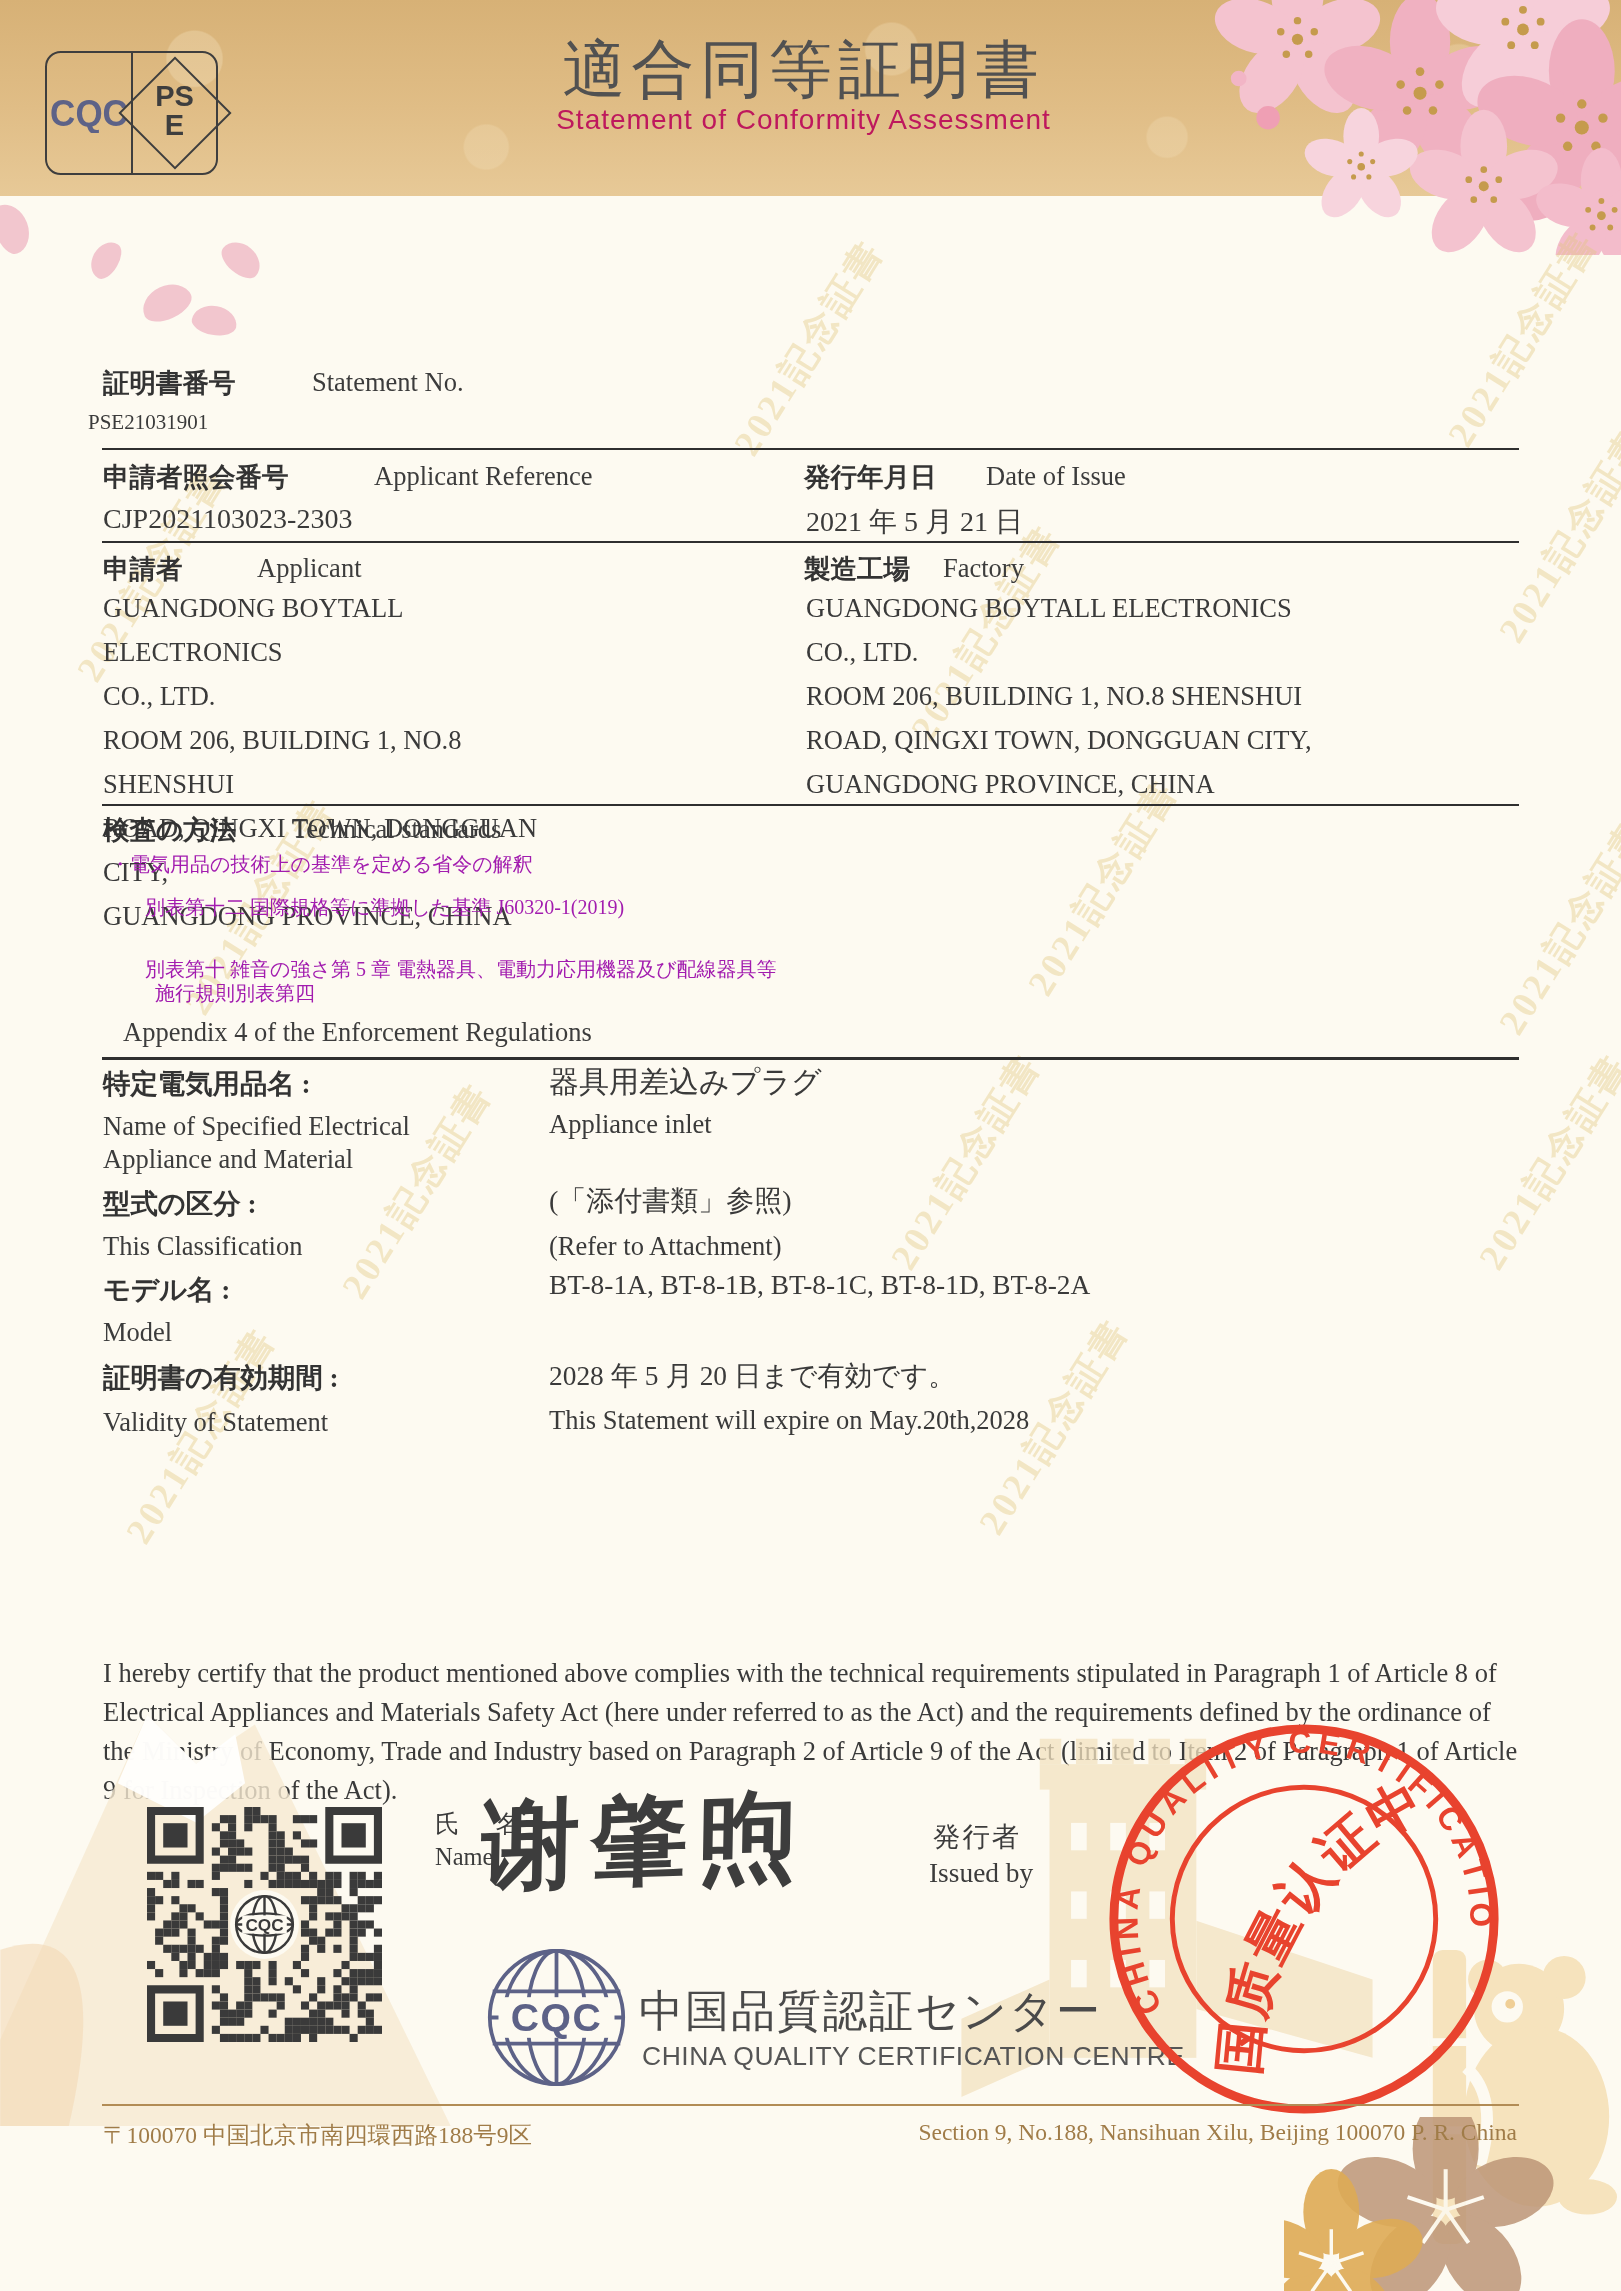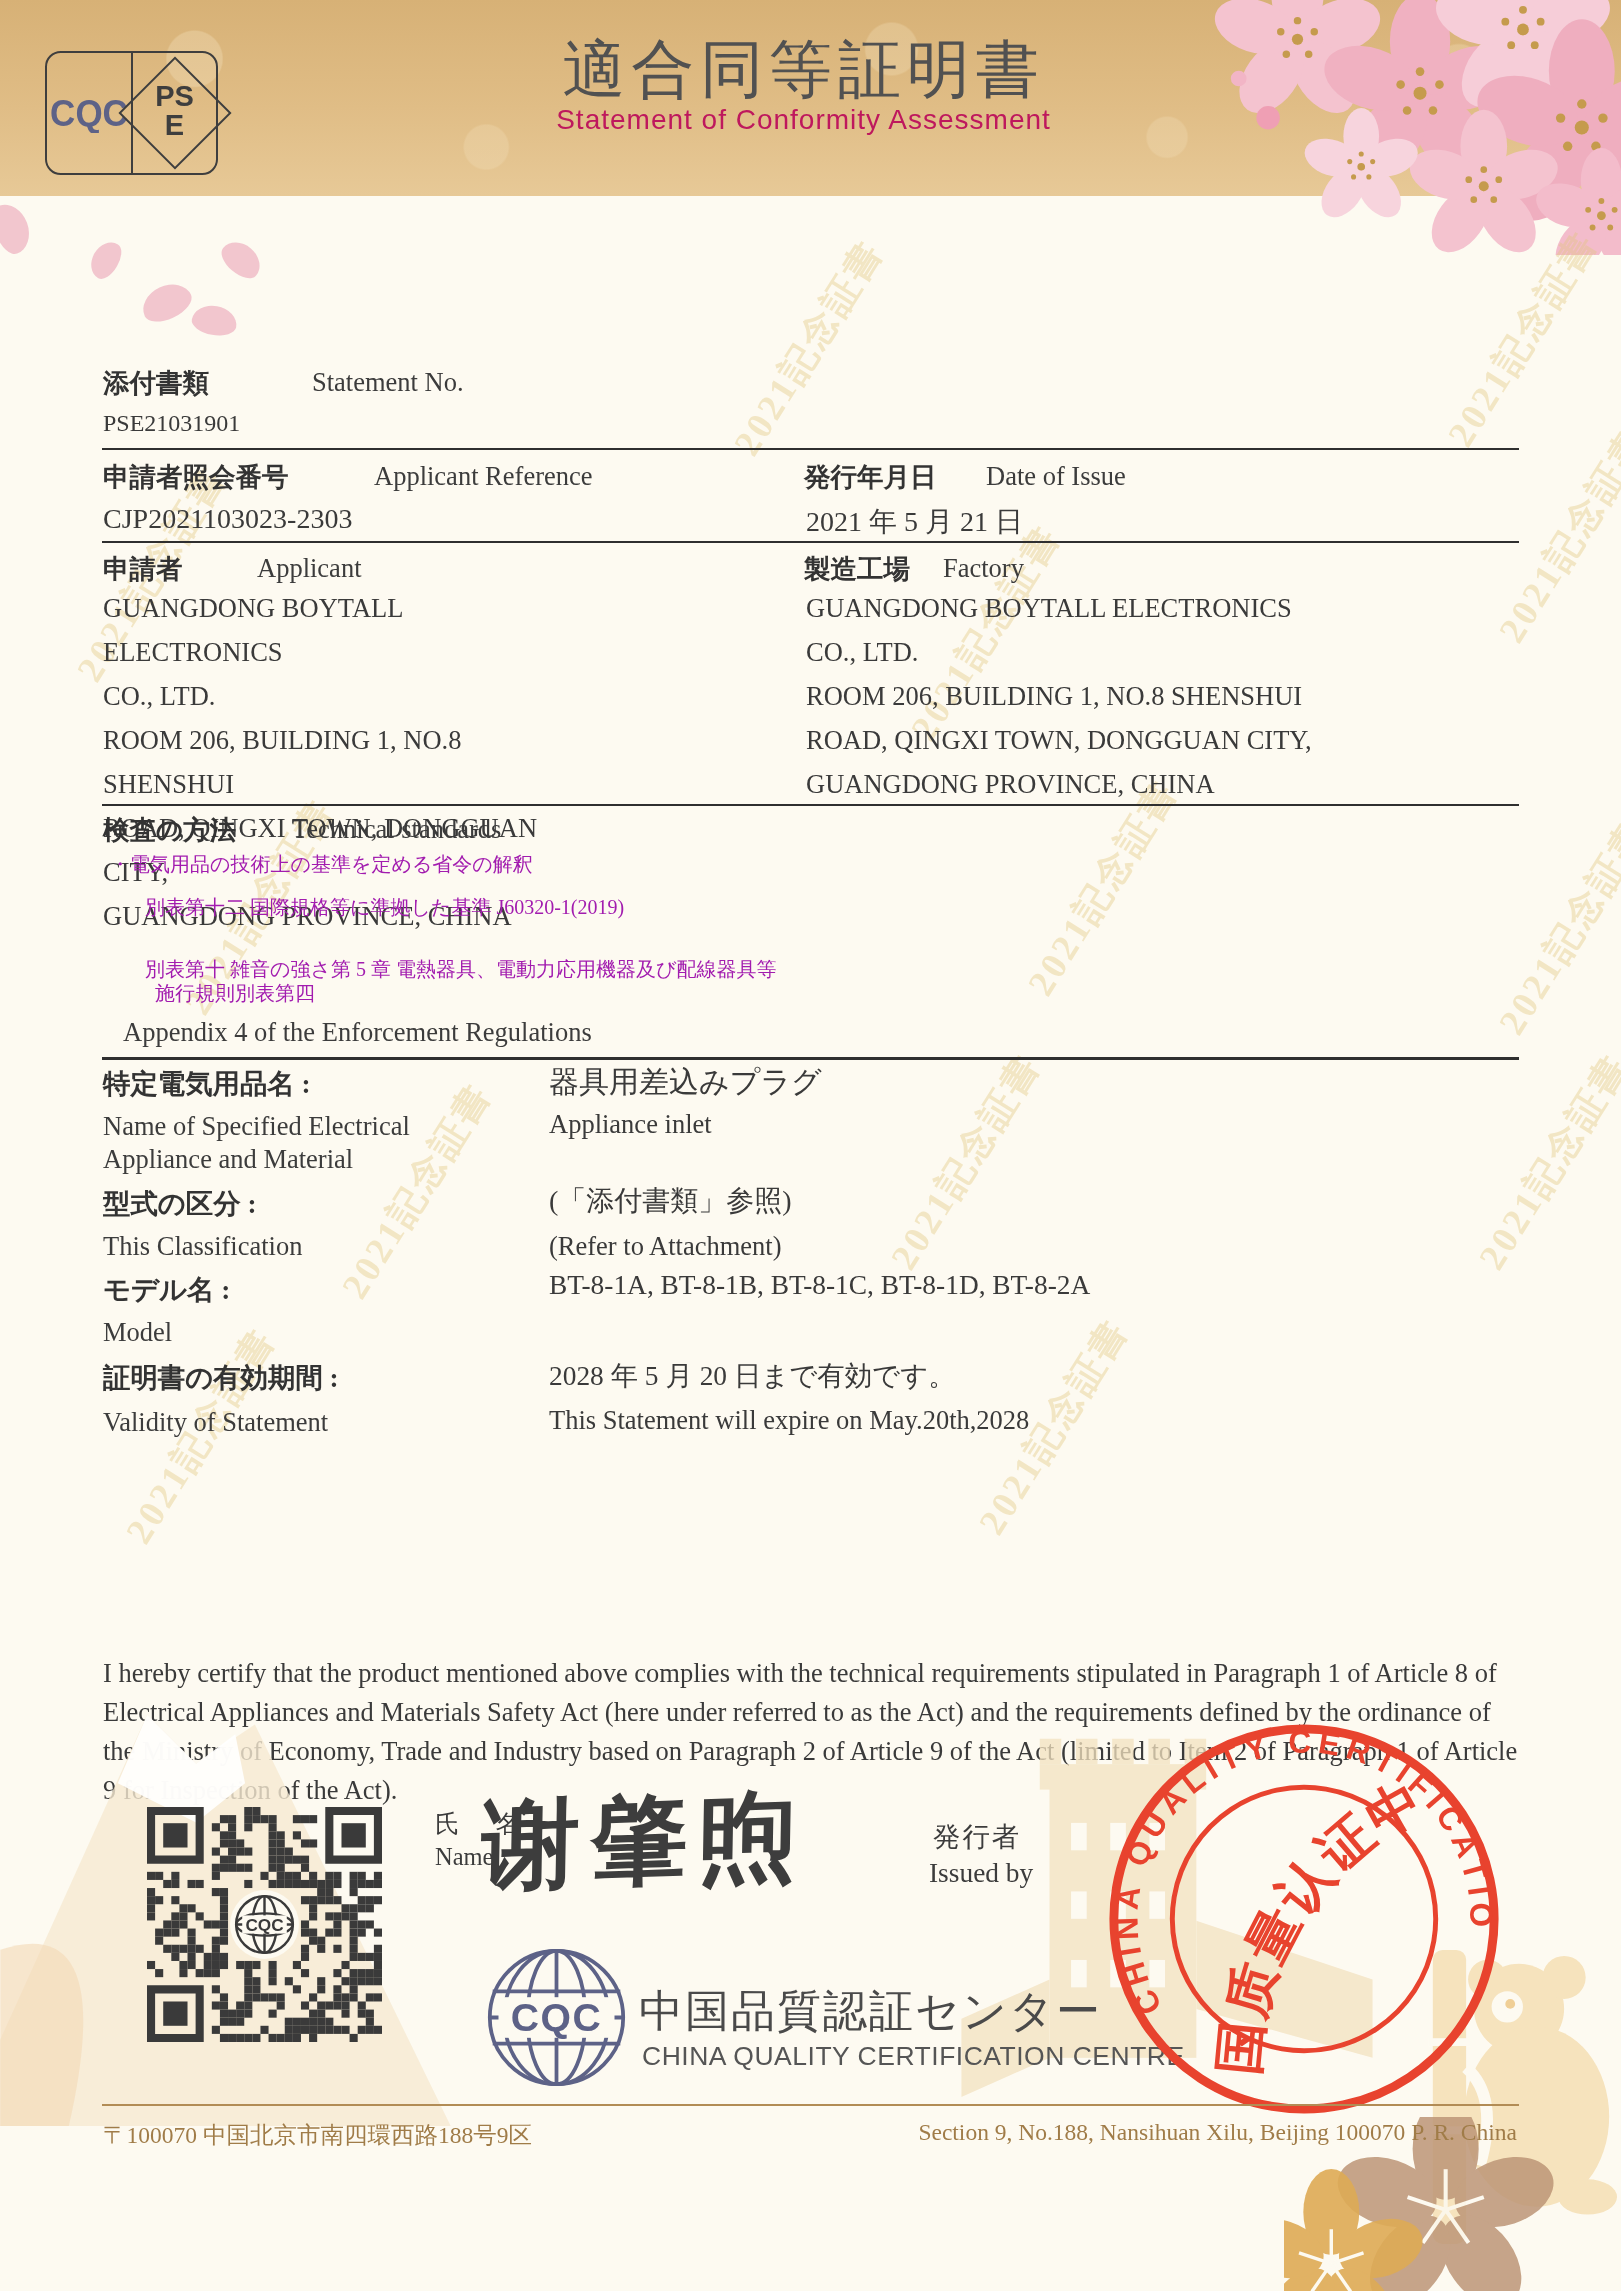--- a/index.html
+++ b/index.html
@@ -139,23 +139,23 @@
   <div class="wm" style="left:863px;top:608px;">2021記念証書</div>
   <div class="wm" style="left:137px;top:882px;">2021記念証書</div>
   <div class="wm" style="left:980px;top:863px;">2021記念証書</div>
   <div class="wm" style="left:1451px;top:902px;">2021記念証書</div>
   <div class="wm" style="left:294px;top:1166px;">2021記念証書</div>
   <div class="wm" style="left:843px;top:1137px;">2021記念証書</div>
   <div class="wm" style="left:1431px;top:1137px;">2021記念証書</div>
   <div class="wm" style="left:78px;top:1411px;">2021記念証書</div>
   <div class="wm" style="left:931px;top:1402px;">2021記念証書</div>
 
-  <span class="jp-label" style="left:103px;top:365px;">添付書類</span>
+  <span class="jp-label" style="left:103px;top:365px;">証明書番号</span>
   <span class="en-label" style="left:312px;top:367px;">Statement No.</span>
-  <span class="value" style="left:103px;top:410px;font-size:24px;">PSE21031901</span>
+  <span class="value" style="left:88px;top:410px;font-size:21px;">PSE21031901</span>
   <div class="rule" style="top:448px;"></div>
 
   <span class="jp-label" style="left:103px;top:459px;">申請者照会番号</span>
   <span class="en-label" style="left:374px;top:461px;">Applicant Reference</span>
   <span class="value" style="left:103px;top:503px;font-size:28px;">CJP2021103023-2303</span>
 
   <span class="jp-label" style="left:804px;top:459px;">発行年月日</span>
   <span class="en-label" style="left:986px;top:461px;">Date of Issue</span>
   <span class="value" style="left:806px;top:503px;font-size:28px;">2021 年 5 月 21 日</span>
   <div class="rule" style="top:541px;"></div>

